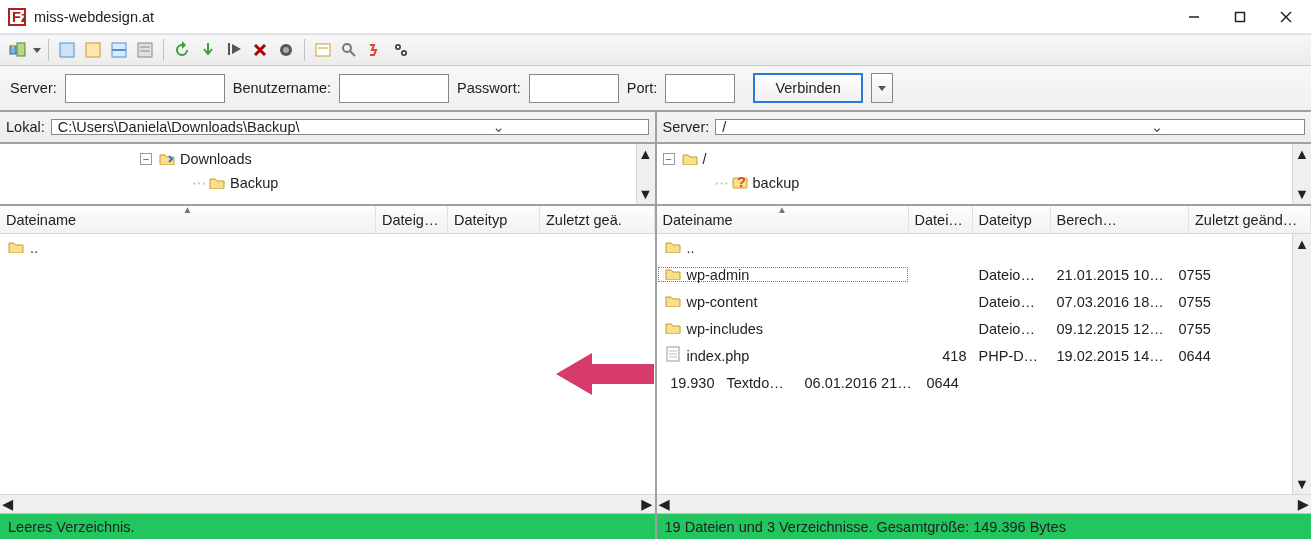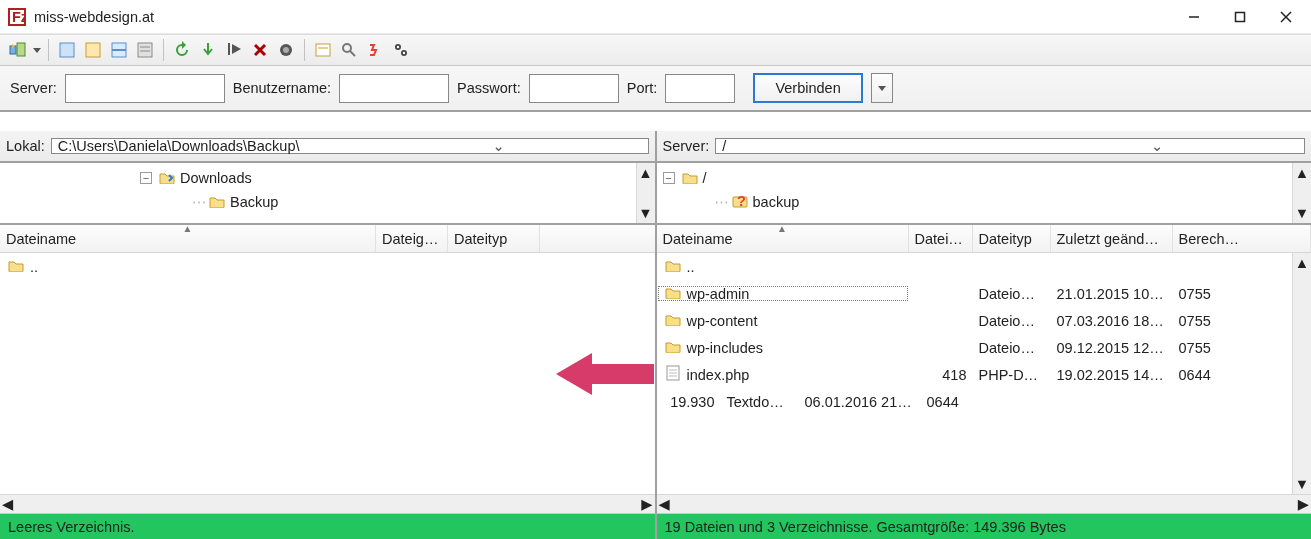--- a/index.html
+++ b/index.html
@@ -26,21 +26,21 @@
   
   .qbar{height:46px;display:flex;align-items:center;gap:8px;padding:0 10px;background:linear-gradient(#f7f7f7,#f0f0f0);border-bottom:2px solid #a0a0a0;}
   .qbar label{white-space:nowrap;}
   .qbar input{height:29px;border:1px solid #888;padding:2px 4px;background:#fff;}
   .in-host{width:160px;} .in-user{width:110px;} .in-pass{width:90px;} .in-port{width:70px;}
   .btn-connect{height:30px;padding:0 20px;background:linear-gradient(#fdfdfd,#f0f0f0);border:2px solid #2a7ad1;margin-left:10px;}
   .btn-drop{height:30px;width:22px;border:1px solid #888;display:flex;align-items:center;justify-content:center;background:linear-gradient(#fdfdfd,#f0f0f0);}
 
   
   .panes{flex:1;display:flex;min-height:0;}
-  .pane{flex:1;display:flex;flex-direction:column;min-width:0;border-right:2px solid #a0a0a0;margin-top:19px;}
+  .pane{flex:1;display:flex;flex-direction:column;min-width:0;border-right:2px solid #a0a0a0;}
   .pane:last-child{border-right:none;}
   .pathrow{height:32px;display:flex;align-items:center;gap:6px;padding:0 6px;border-bottom:2px solid #a0a0a0;background:linear-gradient(#f4f4f4,#ebebeb);}
   .pathrow label{white-space:nowrap;}
   .pathcombo{flex:1;height:16px;border:1px solid #888;background:#fff;display:flex;align-items:center;}
   .pathcombo span{flex:1;padding:0 6px;overflow:hidden;white-space:nowrap;}
   .dropind{width:20px;text-align:center;color:#555;}
 
   
   .tree{height:62px;border-bottom:2px solid #a0a0a0;background:#fff;display:flex;}
   .tree .tbody{flex:1;overflow:hidden;padding:3px 0 0 0;}
@@ -257,20 +257,23 @@
           <div class="lh c1">
               <span class="sortind">▲</span>
               <span>Dateiname</span>
             </div>
           <div class="lh c2">
               <span>Dateig…</span>
             </div>
           <div class="lh c3">
               <span>Dateityp</span>
             </div>
+          <div class="lh c4">
+              <span>Zuletzt geä.</span>
+            </div>
         </div>
         <div class="lbody">
             <div class="lrows" id="lrows">
               <div class="lrow">
                 <div class="cell c1 namecell">
                   <span class="fic"><svg width="16" height="14">
                       <path d="M1 4h5l2 2h7v7a1 1 0 0 1-1 1H2a1 1 0 0 1-1-1z" fill="#f8df8b" stroke="#c79a2d"></path>
                     </svg></span>
                   <span>..</span>
                 </div>
@@ -324,25 +327,25 @@
           <div class="lh c1">
               <span class="sortind">▲</span>
               <span>Dateiname</span>
             </div>
           <div class="lh c2">
               <span>Datei…</span>
             </div>
           <div class="lh c3">
               <span>Dateityp</span>
             </div>
+          <div class="lh c5">
+              <span>Berech…</span>
+            </div>
           <div class="lh c4">
               <span>Zuletzt geänd…</span>
-            </div>
-          <div class="lh c5">
-              <span>Berech…</span>
             </div>
         </div>
         <div class="lbody">
           <div class="lrows" id="rrows">
               <div class="lrow">
                 <div class="cell c1 namecell">
                   <span class="fic"><svg width="16" height="14">
                       <path d="M1 4h5l2 2h7v7a1 1 0 0 1-1 1H2a1 1 0 0 1-1-1z" fill="#f8df8b" stroke="#c79a2d"></path>
                     </svg></span>
                   <span>..</span>

